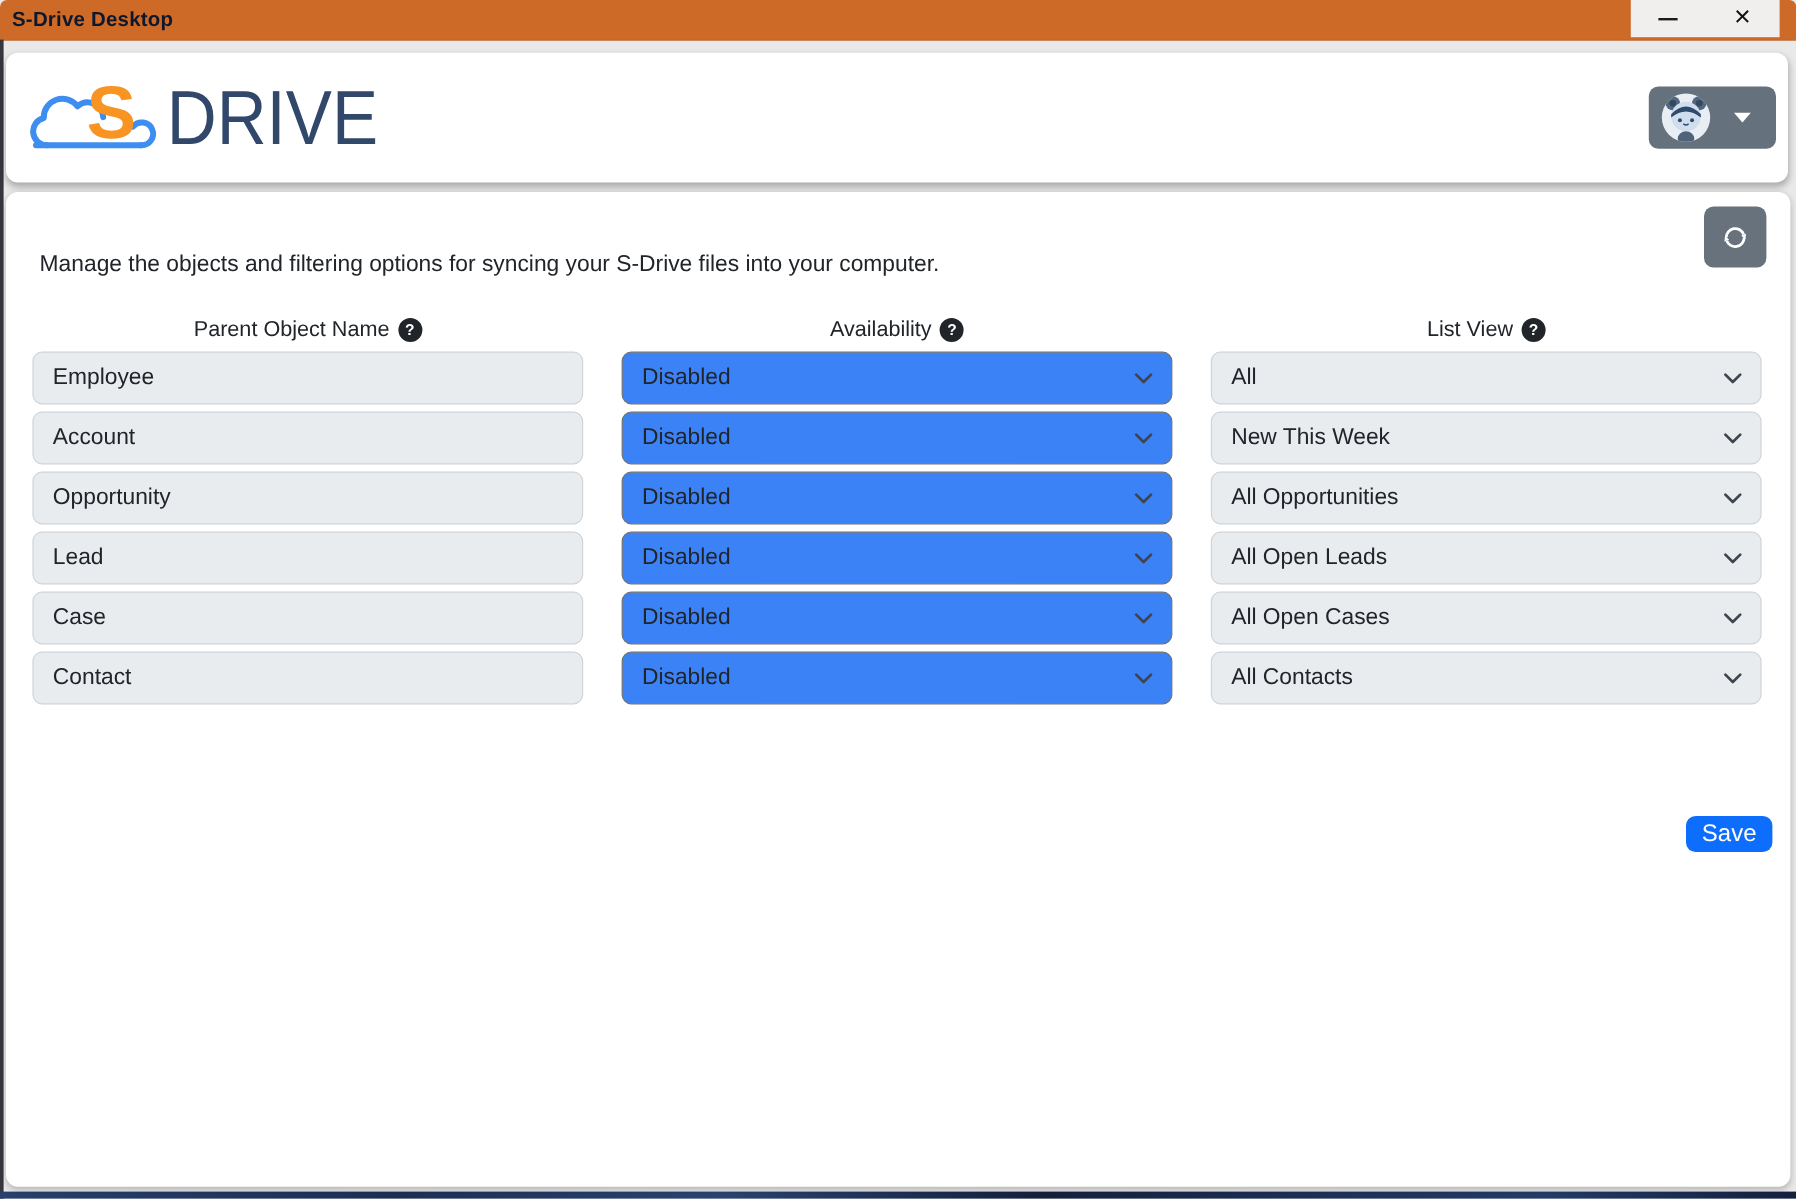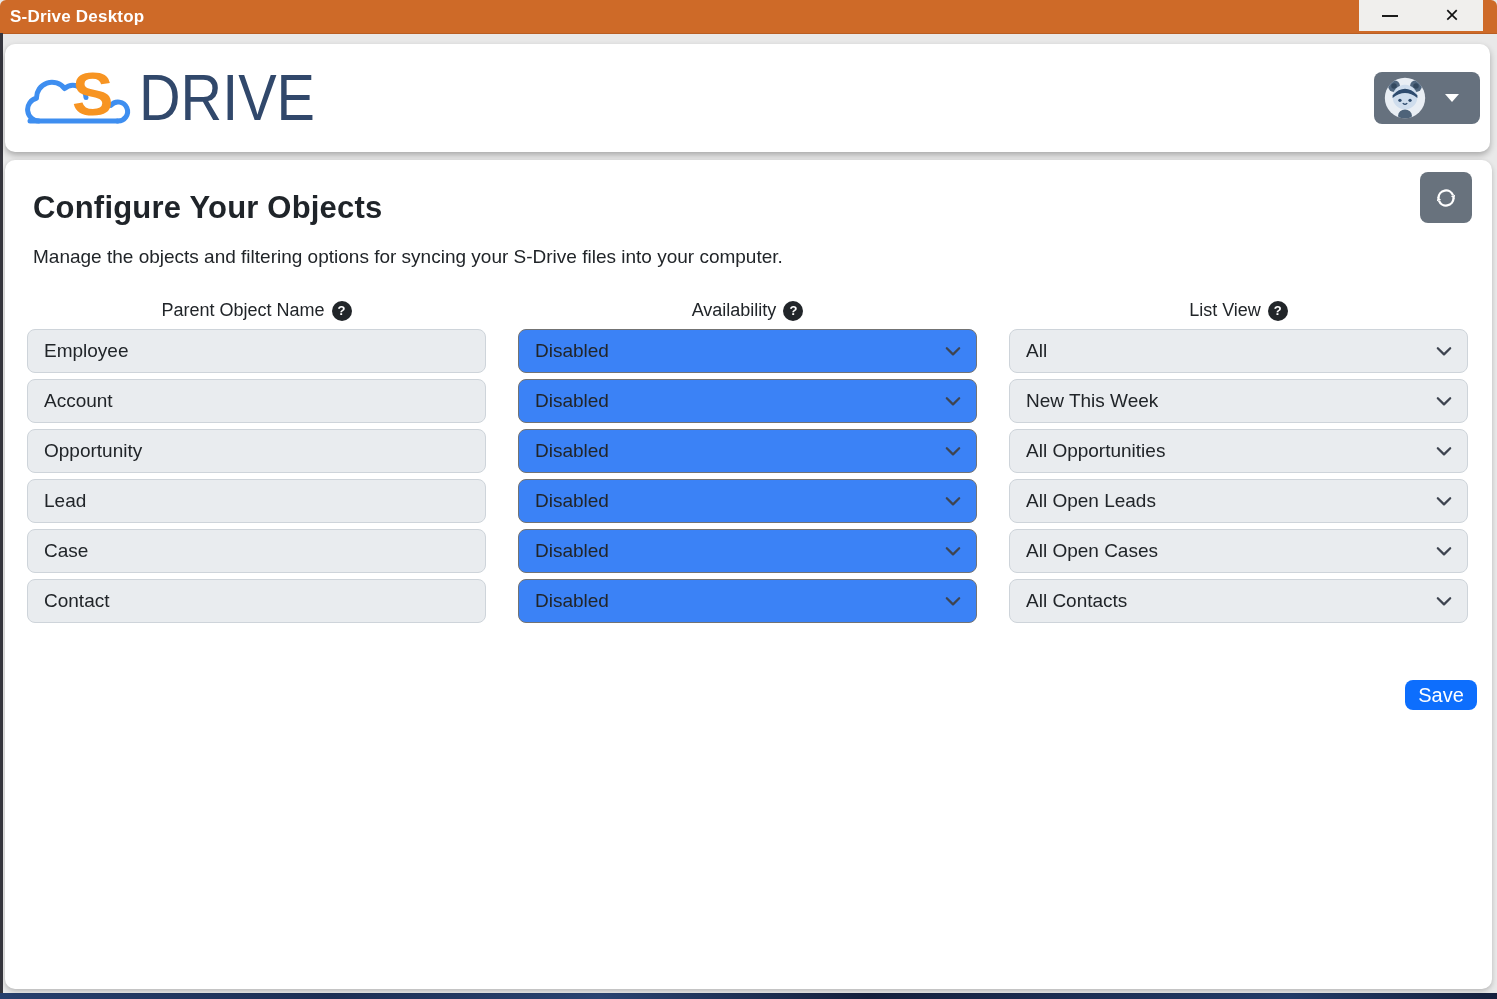--- a/index.html
+++ b/index.html
@@ -9,21 +9,21 @@
     font-family:"Liberation Sans", sans-serif;
     -webkit-font-smoothing:antialiased;
   }
   
   .titlebar{
     position:absolute;top:0;left:0;width:1497px;height:33px;
     background:#ce6a28;border-bottom:1px solid #b95e23;
     border-top-left-radius:6px;border-top-right-radius:6px;
   }
   .titlebar-text{
-    color:#ffffff;font-size:17px;font-weight:bold;
+    color:#0f172a;font-size:17px;font-weight:bold;
     line-height:33px;padding-left:10px;letter-spacing:.2px;
   }
   .win-controls{
     position:absolute;top:0;right:14px;width:124px;height:31px;
     background:#f0efed;display:flex;
   }
   .win-btn{flex:1;display:flex;align-items:center;justify-content:center;cursor:pointer;}
   .min-glyph{width:16px;height:2px;background:#1b1b1b;}
   .close-glyph{font-size:24px;color:#111;line-height:1;margin-top:-2px;}
   .left-edge{position:absolute;left:0;top:33px;bottom:0;width:3px;background:#36363e;}
@@ -159,21 +159,20 @@
 <div class="main-card">
   <button class="refresh-btn">
     <svg width="24" height="24" viewBox="0 0 24 24">
       <path d="M4.5 12 A 7.5 7.5 0 0 1 19.05 9.43" fill="none" stroke="#ffffff" stroke-width="2.3"></path>
       <polygon points="21.1,8.7 17.0,10.2 20.4,13.4" fill="#ffffff"></polygon>
       <path d="M19.5 12 A 7.5 7.5 0 0 1 4.95 14.57" fill="none" stroke="#ffffff" stroke-width="2.3"></path>
       <polygon points="2.9,15.3 7.0,13.8 3.6,10.6" fill="#ffffff"></polygon>
     </svg>
   </button>
 
-  <h1 class="page-title">Configure Your Objects</h1>
   <p class="page-subtitle">Manage the objects and filtering options for syncing your S-Drive files into your computer.</p>
 
   <div class="grid-heads">
     <div class="col-head">
       <span>Parent Object Name</span>
       <span class="help-badge">?</span>
     </div>
     <div class="col-head">
       <span>Availability</span>
       <span class="help-badge">?</span>

